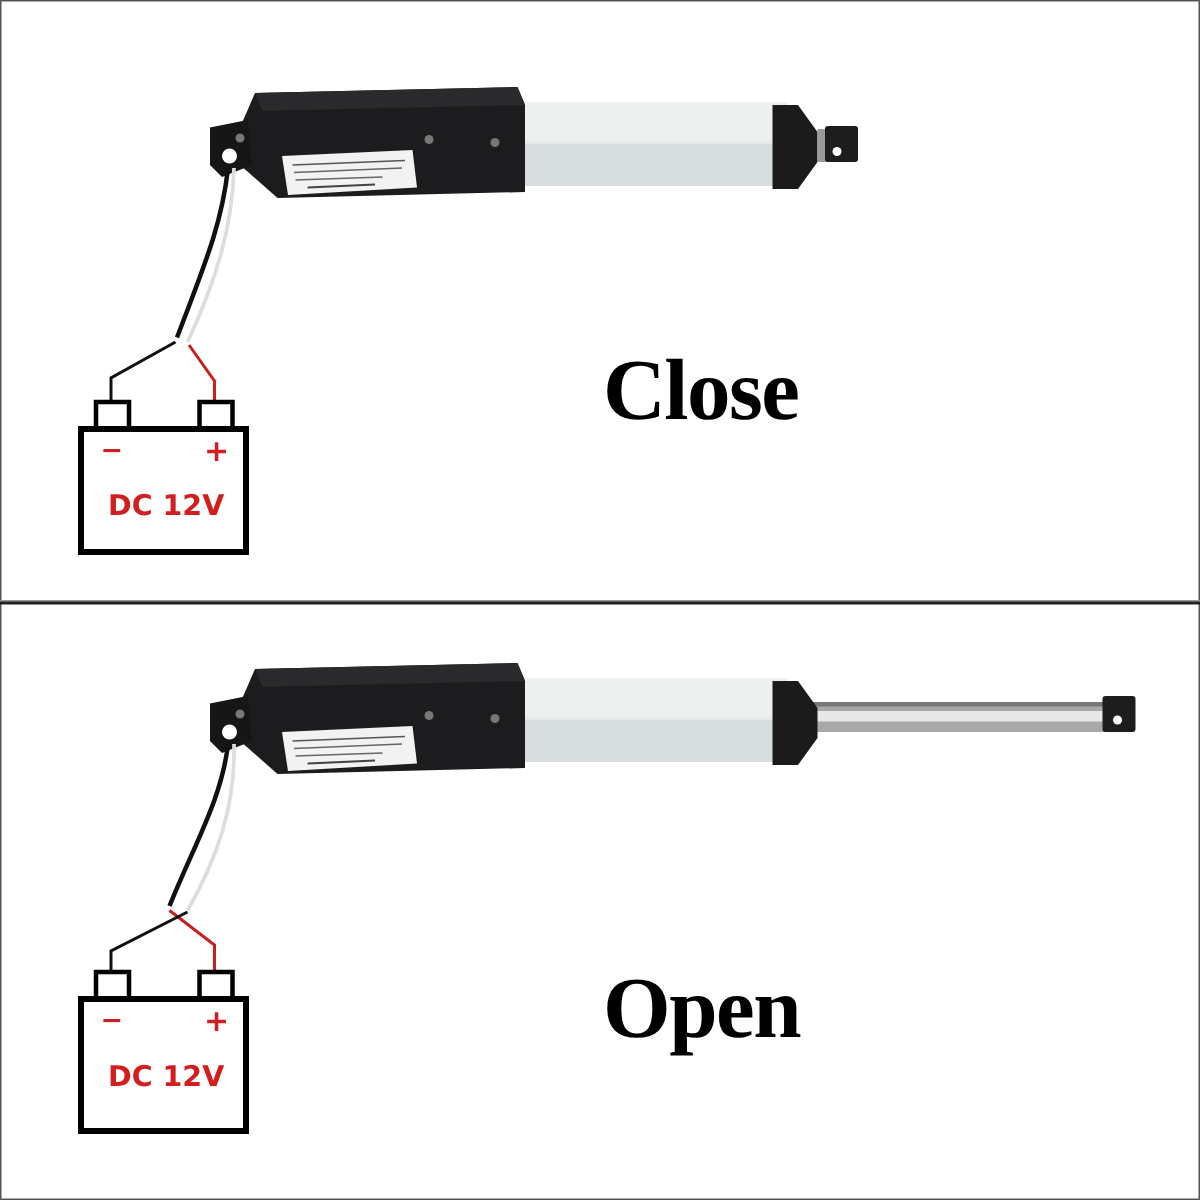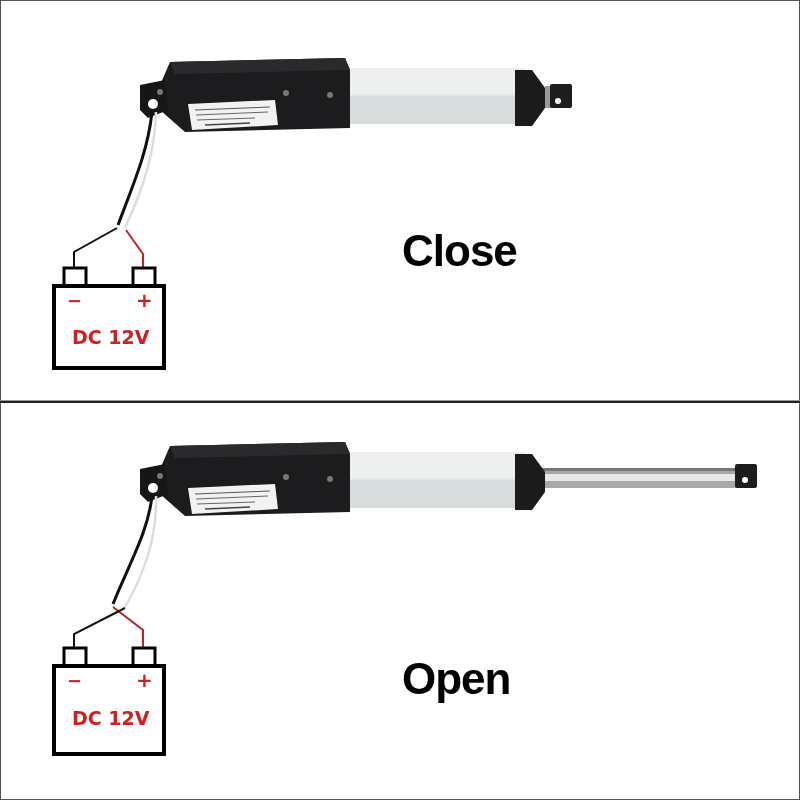--- a/index.html
+++ b/index.html
@@ -2,21 +2,21 @@
 <html><head>
 <meta charset="utf-8">
 <style>
   html, body { margin: 0; padding: 0; background: #ffffff; }
   body { width: 800px; height: 800px; position: relative; overflow: hidden; font-family: "DejaVu Sans", sans-serif; }
   .frame { position: absolute; left: 0; top: 0; width: 798px; height: 798px; border: 1px solid #555; background: #fff; }
   .panel { position: absolute; left: 0; width: 800px; height: 400px; }
   .panel.top { top: 0; }
   .panel.bottom { top: 402px; }
   .divider { position: absolute; left: 0; top: 400px; width: 800px; height: 2px; background: #222; border-top: 1px solid #999; }
-  .state-label { position: absolute; font-family: Liberation Sans, sans-serif; font-weight: bold; font-size: 44px; color: #000; letter-spacing: -1px; }
+  .state-label { position: absolute; font-family: Liberation Serif, serif; font-weight: bold; font-size: 58px; color: #000; letter-spacing: -1px; }
   svg { position: absolute; left: 0; top: 0; }
 </style>
 </head>
 <body>
 
 <div class="frame"></div>
 
 <div class="panel top">
   <svg width="800" height="400" viewBox="0 0 800 400">
 
@@ -105,14 +105,14 @@
 
     <g>
       <rect x="64" y="246" width="22" height="18" fill="#fff" stroke="#000" stroke-width="3"></rect>
       <rect x="133" y="246" width="22" height="18" fill="#fff" stroke="#000" stroke-width="3"></rect>
       <rect x="54" y="264" width="110" height="88" fill="#fff" stroke="#000" stroke-width="4"></rect>
     </g>
   </svg>
   <span style="position:absolute;left:67px;top:268px;color:#d11f1f;font-weight:bold;font-size:18px;">−</span>
   <span style="position:absolute;left:136px;top:266px;color:#d11f1f;font-weight:bold;font-size:20px;">+</span>
   <span style="position:absolute;left:72px;top:305px;color:#d11f1f;font-weight:bold;font-size:19px;">DC 12V</span>
-  <div class="state-label" style="left:402px;top:252px;">Open</div>
+  <div class="state-label" style="left:402px;top:236px;">Open</div>
 </div>
 
 </body></html>

